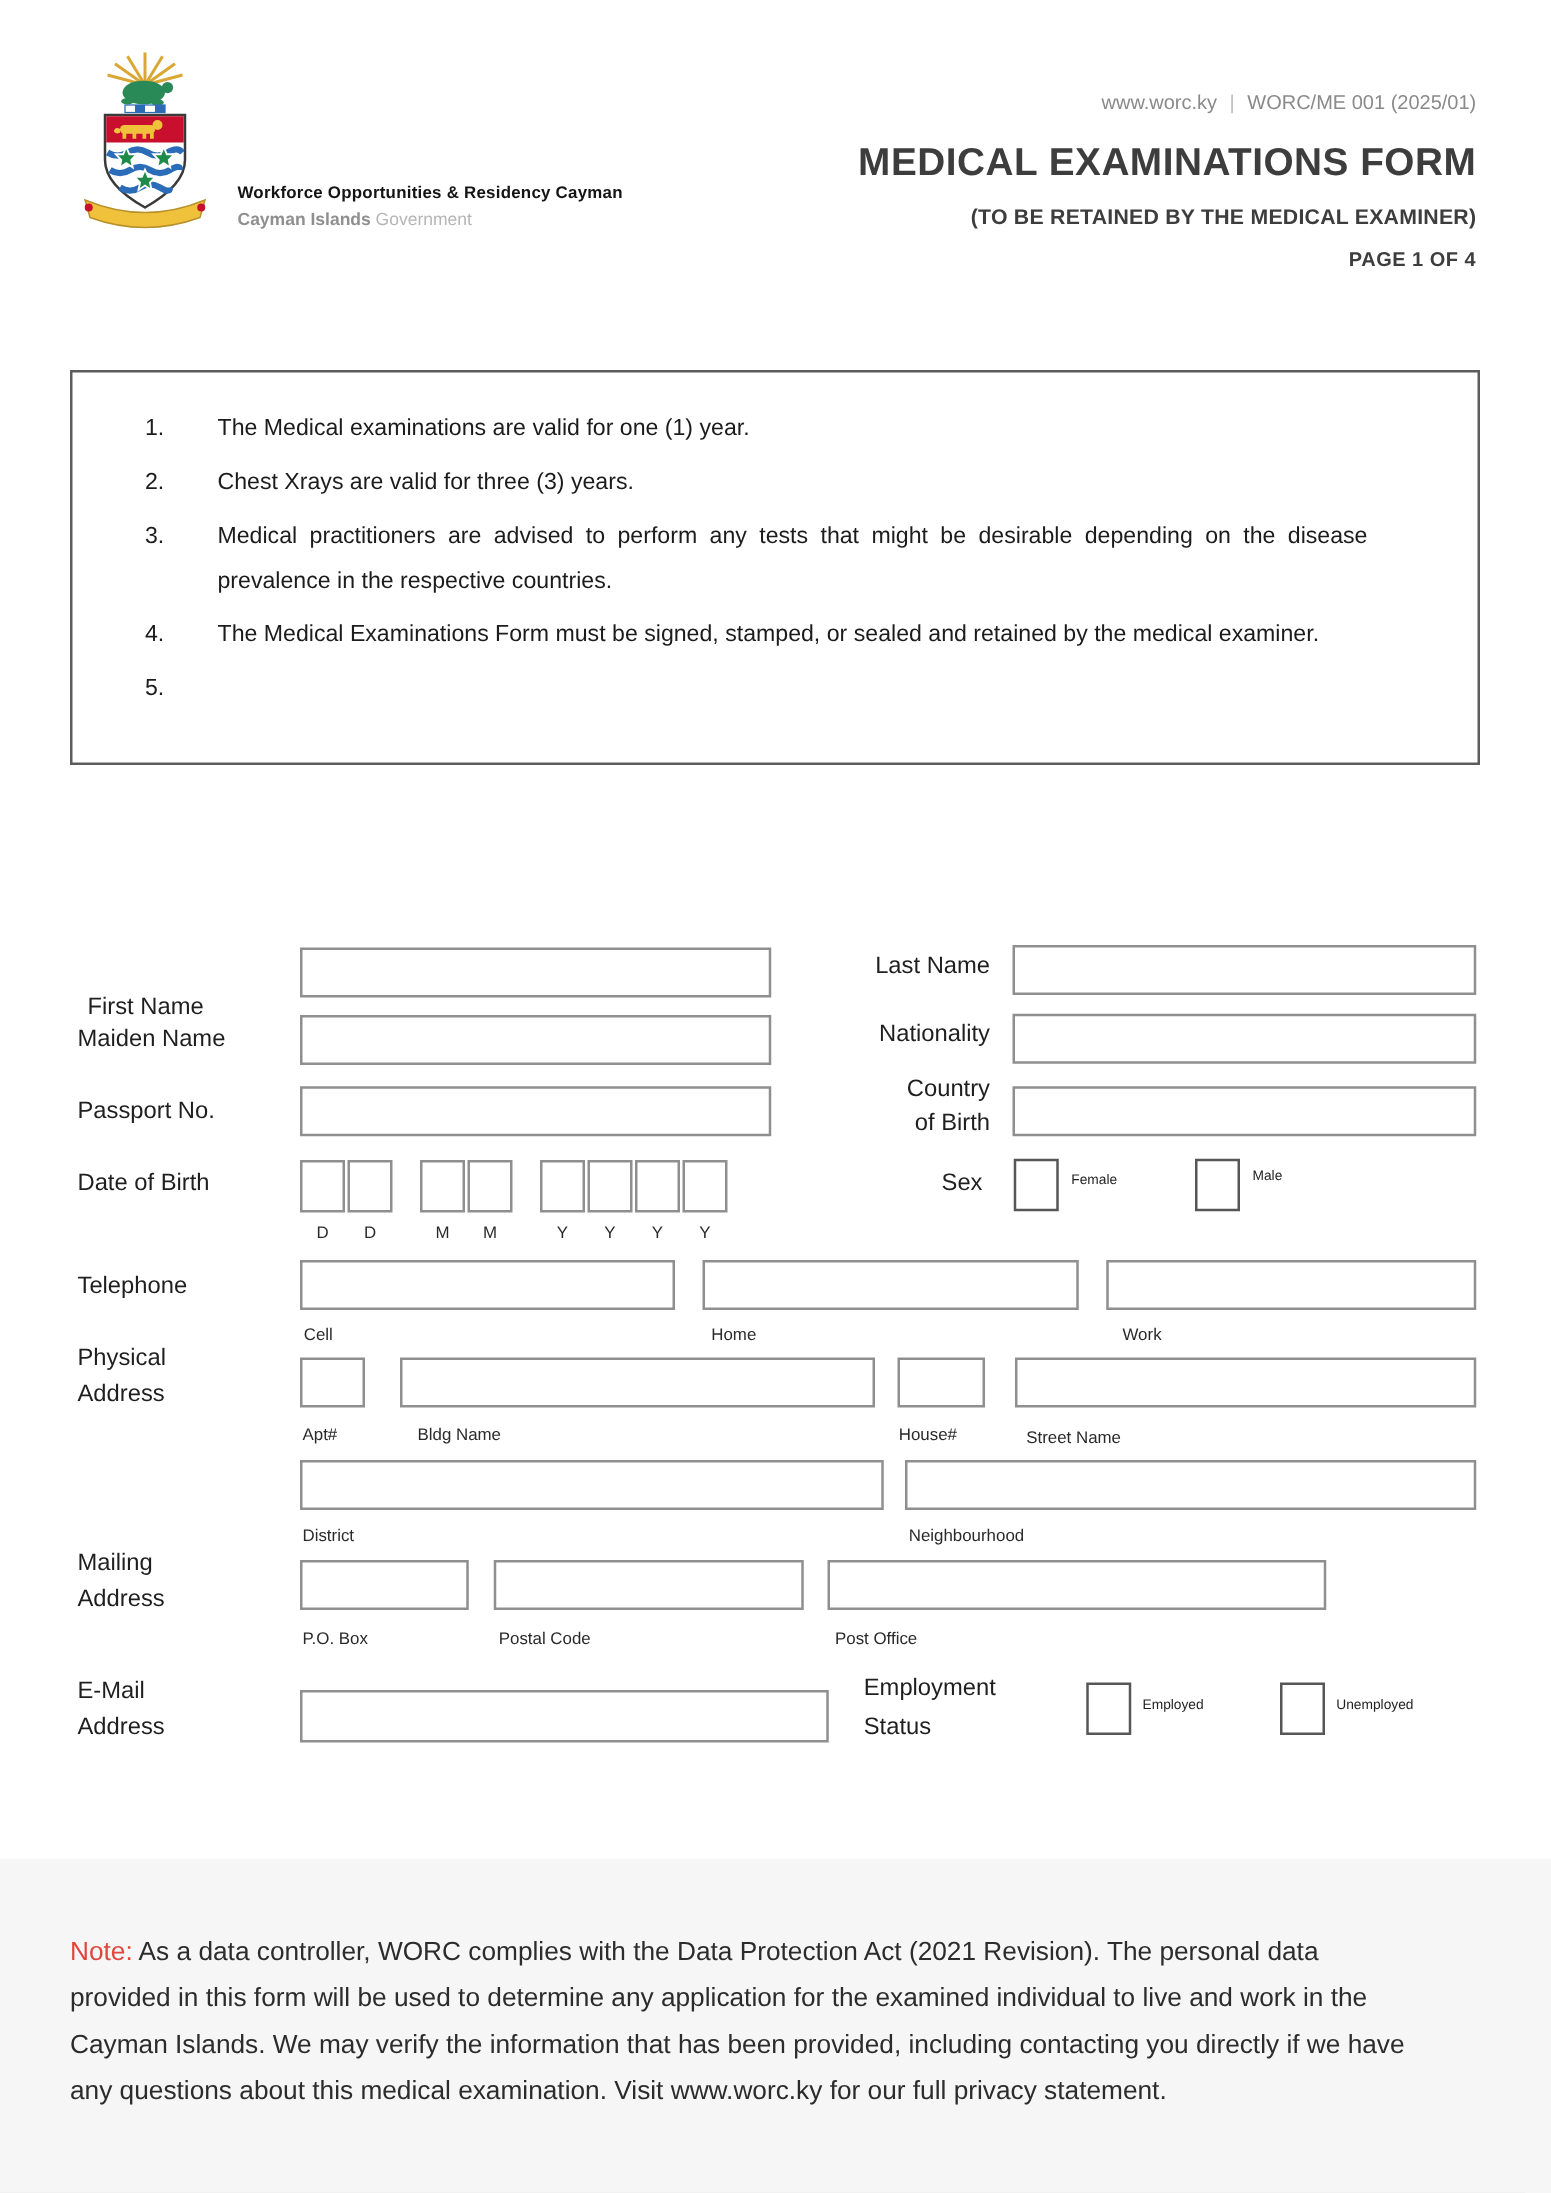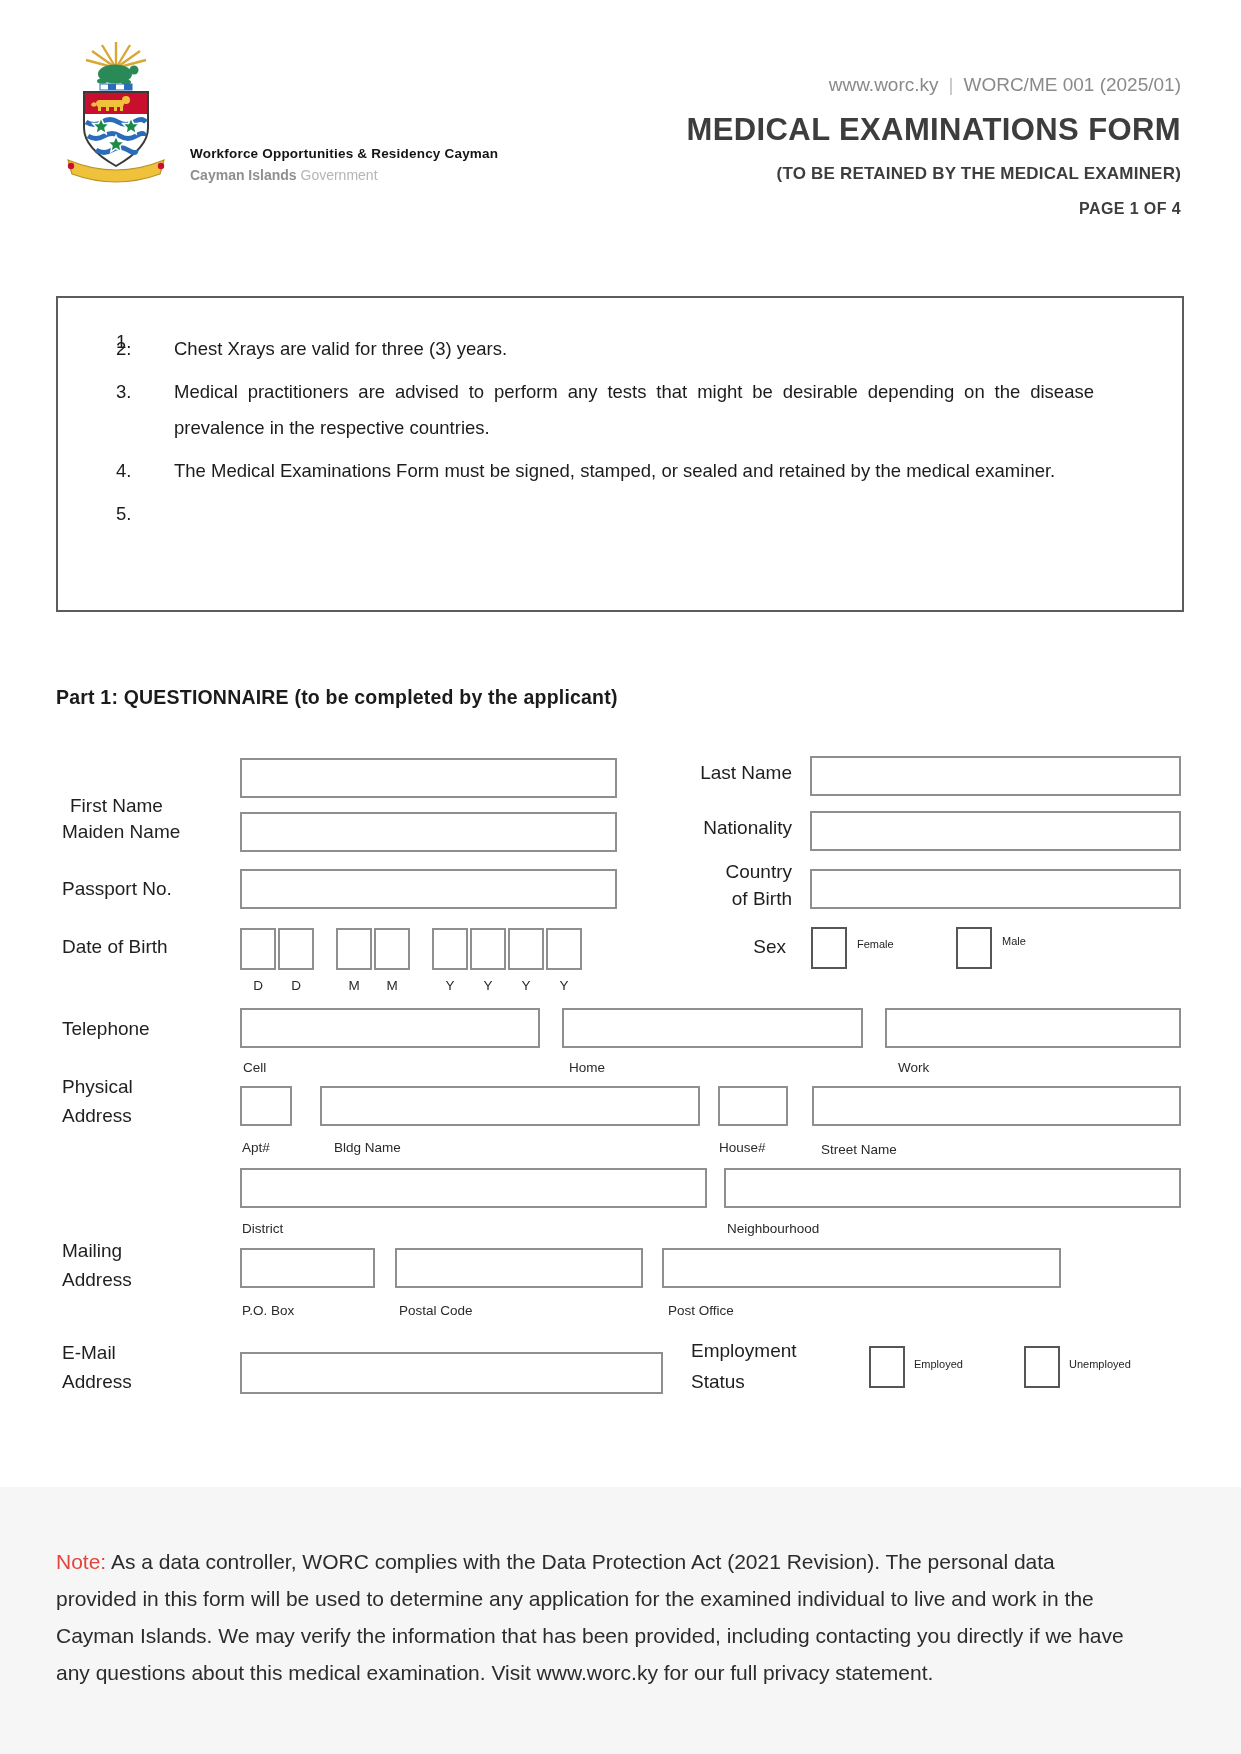--- a/index.html
+++ b/index.html
@@ -8,21 +8,21 @@
     font-family:"Liberation Sans","DejaVu Sans",sans-serif;color:#1f1f1f;overflow:hidden;
   }
   
   .crest{position:absolute;left:56px;top:38px;width:120px;height:152px;}
   .wordmark{position:absolute;left:188px;top:88px;font-family:"Liberation Serif","DejaVu Serif",serif;
     font-size:58px;letter-spacing:3px;color:#0d0d0d;line-height:1;}
   .tagline{position:absolute;left:190px;top:146px;font-size:13.5px;font-weight:bold;color:#141414;letter-spacing:.2px;}
   .govline{position:absolute;left:190px;top:167px;font-size:14px;color:#b5b5b5;}
   .govline .gbold{font-weight:bold;color:#8f8f8f;}
   .hright{position:absolute;right:60px;text-align:right;}
-  .meta{top:74px;font-size:19px;color:#8a8a8a;text-align:right;}
+  .meta{top:74px;font-size:16px;color:#8a8a8a;text-align:right;}
   .meta .sep{color:#bdbdbd;padding:0 10px;}
   .ftitle{top:112px;font-size:31px;font-weight:bold;color:#3d3d3d;letter-spacing:.4px;}
   .fsub{top:164px;font-size:17px;font-weight:bold;color:#3d3d3d;letter-spacing:.2px;}
   .fpage{top:200px;font-size:16px;font-weight:bold;color:#3d3d3d;letter-spacing:.4px;}
   
   .rules{position:absolute;left:56px;top:296px;width:1128px;height:316px;border:2px solid #5c5c5c;box-sizing:border-box;}
   .rules ol{list-style:none;margin:0;padding:26px 0 0 0;}
   .rules li{position:relative;padding-left:116px;padding-right:88px;margin-bottom:7px;
     font-size:18.5px;line-height:36px;color:#1c1c1c;text-align:justify;text-align-last:left;}
   .rules .num{position:absolute;left:58px;width:36px;text-align:right;}
@@ -112,29 +112,28 @@
 
   <div class="hright meta">
     <span>www.worc.ky</span><span class="sep">|</span><span>WORC/ME 001 (2025/01)</span>
   </div>
   <div class="hright ftitle">MEDICAL EXAMINATIONS FORM</div>
   <div class="hright fsub">(TO BE RETAINED BY THE MEDICAL EXAMINER)</div>
   <div class="hright fpage">PAGE 1 OF 4</div>
 
   <div class="rules">
     <ol>
-      <li><span class="num">1.</span></li>
+      <li><span class="num">1.</span><span>The Medical examinations are valid for one (1) year.</span></li>
       <li><span class="num">2.</span><span>Chest Xrays are valid for three (3) years.</span></li>
       <li><span class="num">3.</span><span>Medical practitioners are advised to perform any tests that might be desirable depending on the disease prevalence in the respective countries.</span></li>
       <li><span class="num">4.</span><span>The Medical Examinations Form must be signed, stamped, or sealed and retained by the medical examiner.</span></li>
       <li><span class="num">5.</span></li>
     </ol>
   </div>
 
-  <div class="part1-heading">Part 1: QUESTIONNAIRE (to be completed by the applicant)</div>
 
   <div class="lbl" style="left:70px;top:767px;margin-top:28px;">First Name</div>
   <input class="inp" style="left: 240px; top: 758px; width: 377px;" value="">
   <div class="lbl r" style="left:600px;top:762px;width:192px;">Last Name</div>
   <input class="inp" style="left: 810px; top: 756px; width: 371px;" value="">
 
   <div class="lbl" style="left:62px;top:821px;">Maiden Name</div>
   <input class="inp" style="left: 240px; top: 812px; width: 377px;" value="">
   <div class="lbl r" style="left:600px;top:817px;width:192px;">Nationality</div>
   <input class="inp" style="left: 810px; top: 811px; width: 371px;" value="">

